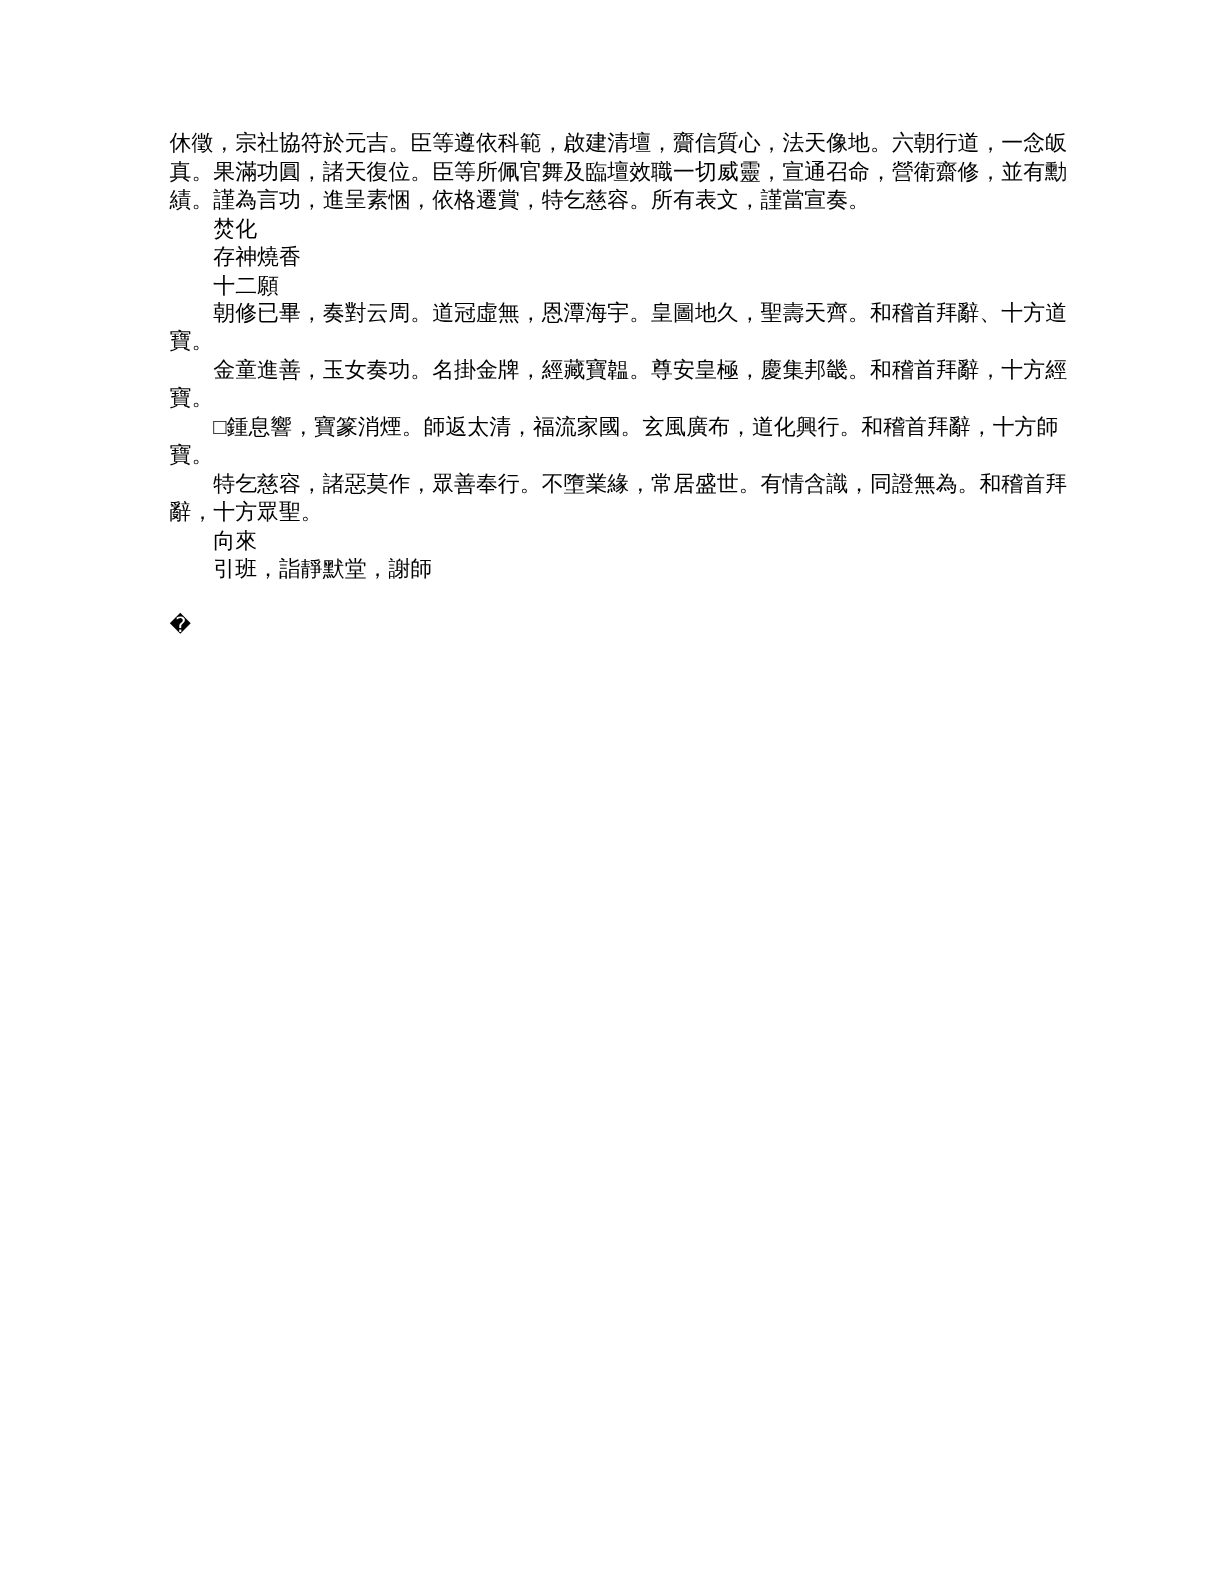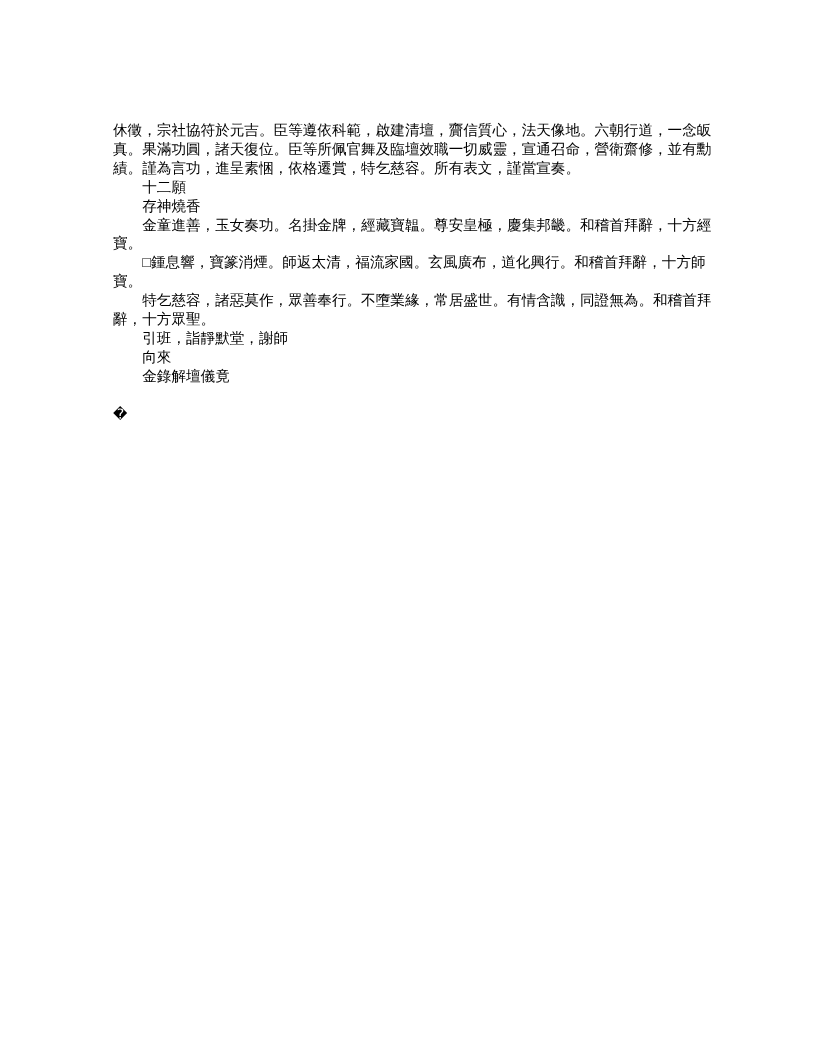--- a/index.html
+++ b/index.html
@@ -38,25 +38,26 @@
   .doc p.symbol {
     margin-top: 18.9px;
     font-family: "DejaVu Sans", sans-serif;
     font-size: 14px;
   }
 </style>
 </head>
 <body>
 
 <div class="page">
-  <div class="doc" style="color: rgb(0, 0, 0); margin-top: 34px;">
+  <div class="doc" style="color: rgb(0, 0, 0);">
       <p class="paragraph">休徵，宗社協符於元吉。臣等遵依科範，啟建清壇，齎信質心，法天像地。六朝行道，一念皈真。果滿功圓，諸天復位。臣等所佩官舞及臨壇效職一切威靈，宣通召命，營衛齋修，並有勳績。謹為言功，進呈素悃，依格遷賞，特乞慈容。所有表文，謹當宣奏。</p>
+      <p class="rubric indent">焚化</p>
+      <p class="rubric indent">存神燒香</p>
       <p class="rubric indent">十二願</p>
-      <p class="rubric indent">存神燒香</p>
+      <p class="paragraph indent">朝修已畢，奏對云周。道冠虛無，恩潭海宇。皇圖地久，聖壽天齊。和稽首拜辭、十方道寶。</p>
       <p class="paragraph indent">金童進善，玉女奏功。名掛金牌，經藏寶韞。尊安皇極，慶集邦畿。和稽首拜辭，十方經寶。</p>
       <p class="paragraph indent">□鍾息響，寶篆消煙。師返太清，福流家國。玄風廣布，道化興行。和稽首拜辭，十方師寶。</p>
       <p class="paragraph indent">特乞慈容，諸惡莫作，眾善奉行。不墮業緣，常居盛世。有情含識，同證無為。和稽首拜辭，十方眾聖。</p>
+      <p class="rubric indent">向來</p>
       <p class="rubric indent">引班，詣靜默堂，謝師</p>
-      <p class="rubric indent">向來</p>
-      <p class="rubric indent">金錄解壇儀竟</p>
       <p class="symbol">�</p>
     </div>
 </div>
 
 </body></html>

